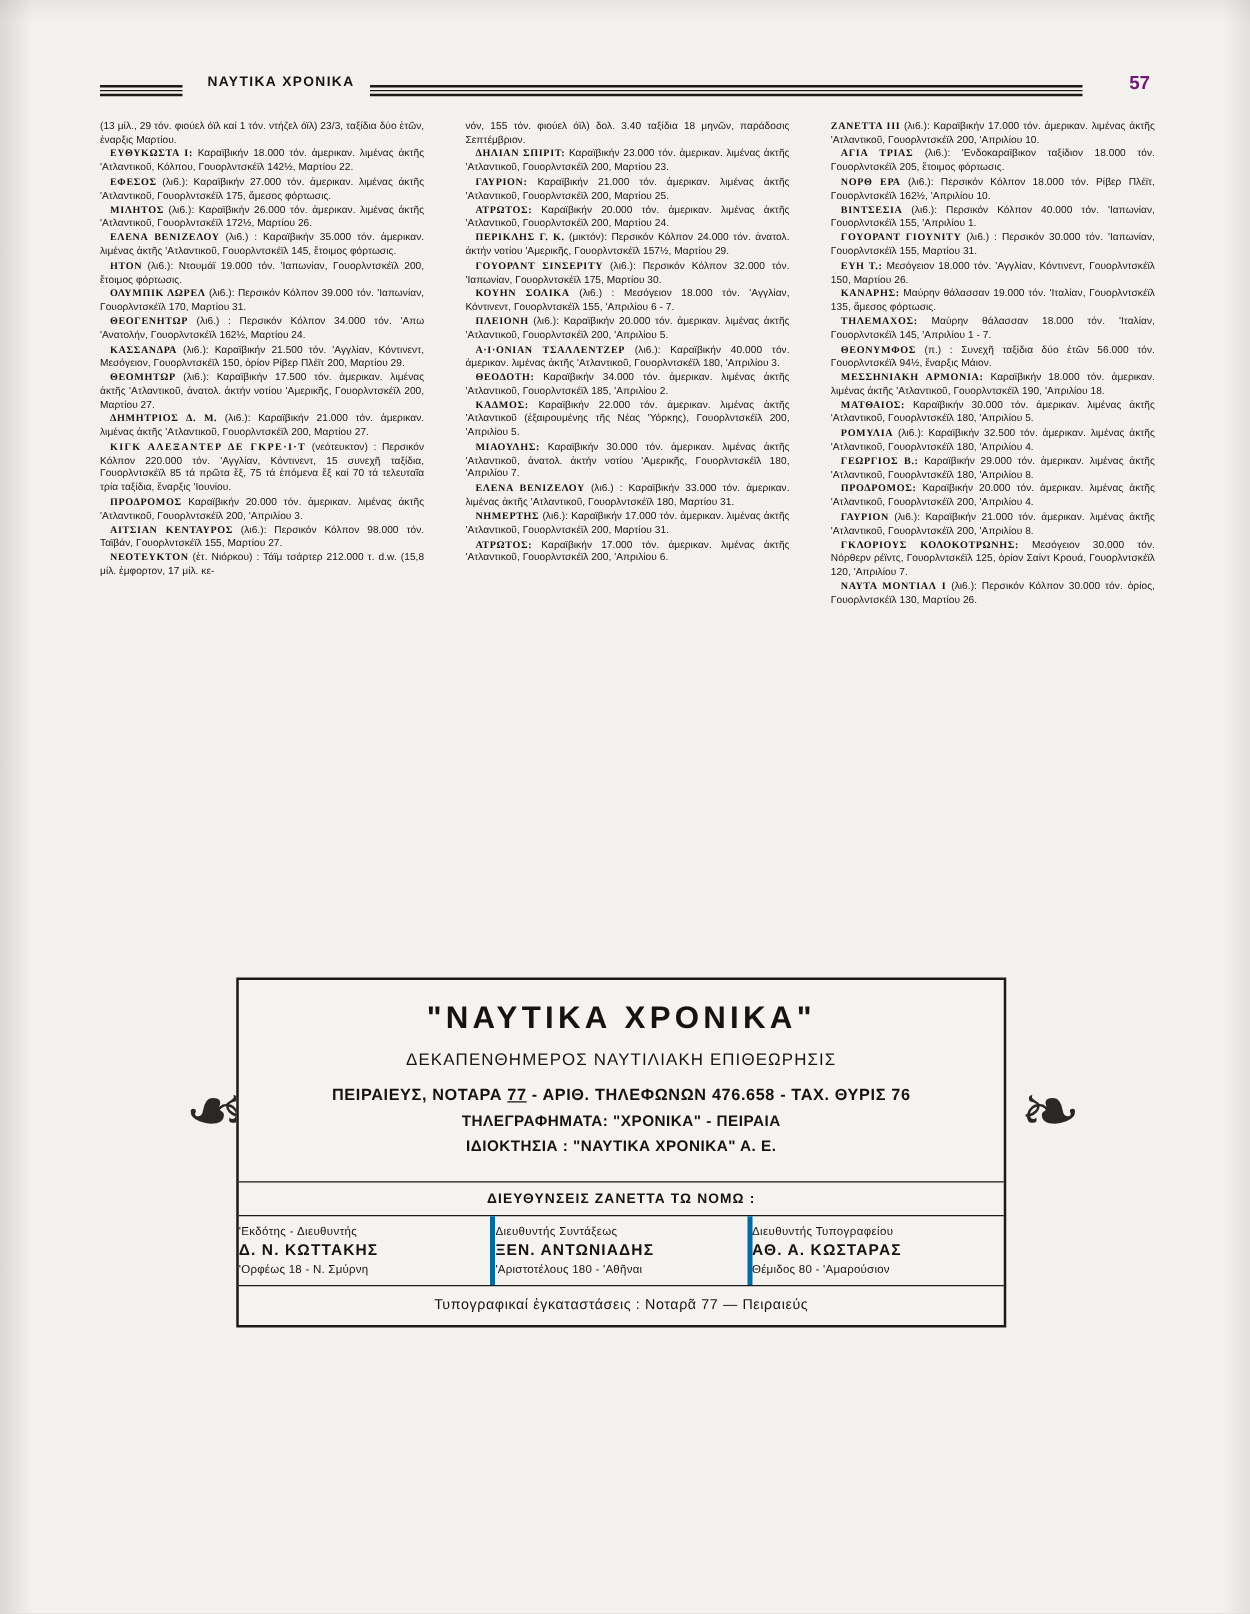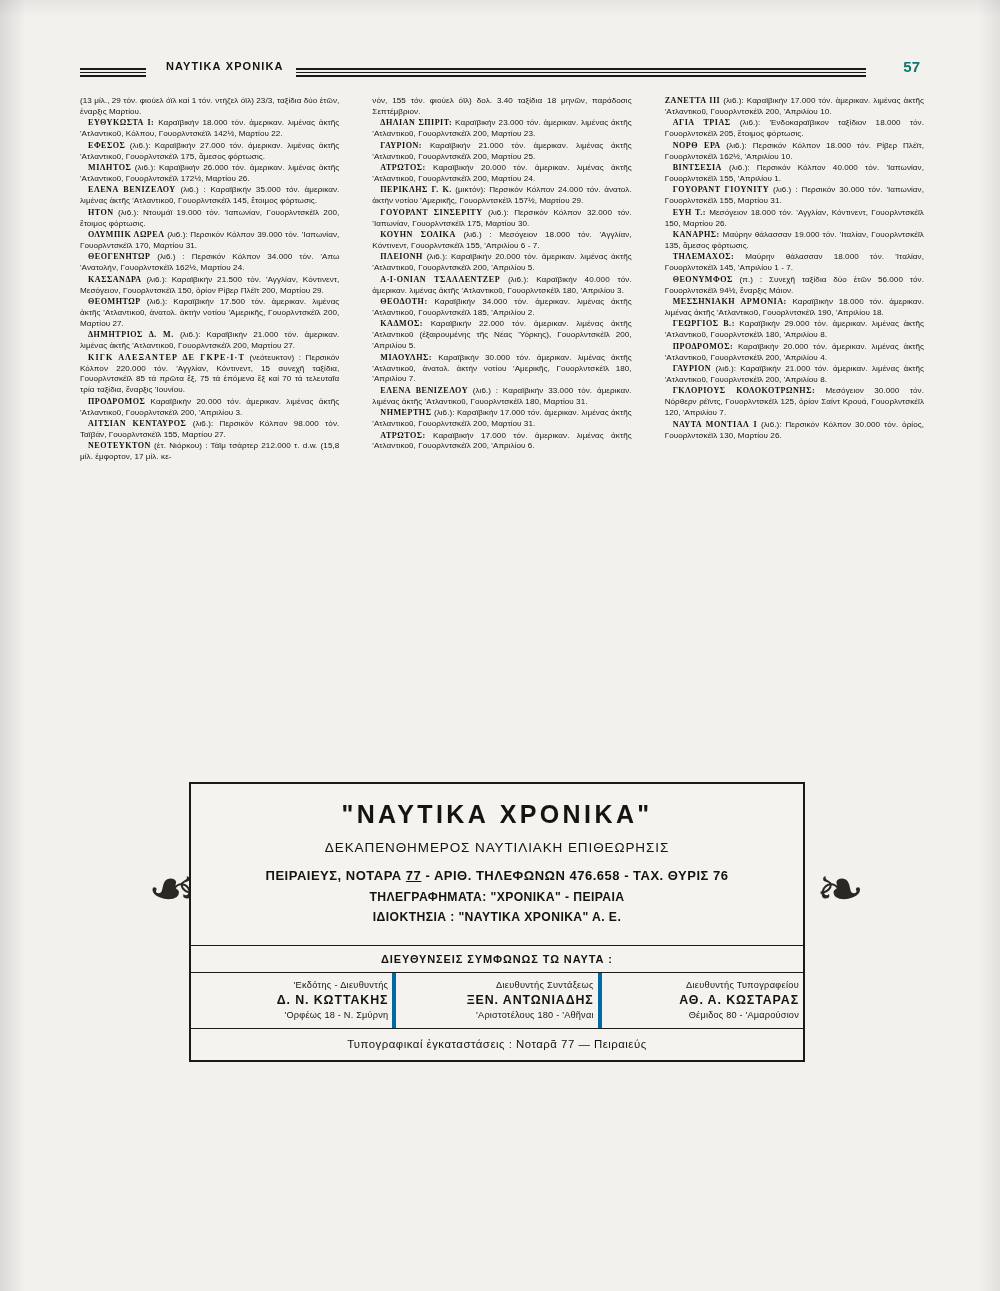--- a/index.html
+++ b/index.html
@@ -62,21 +62,21 @@
     font-weight: bold;
     letter-spacing: 1.1px;
     color: #15140f;
   }
   .hdr-page {
     position: absolute;
     right: 0;
     top: -2px;
     font-size: 15px;
     font-weight: bold;
-    color: #0f766e;
+    color: #701a75;
   }
 
   
   .cols {
     position: absolute;
     left: 80px;
     top: 96px;
     width: 844px;
     display: flex;
     gap: 33px;
@@ -153,22 +153,22 @@
     letter-spacing: 0.9px;
     padding: 7px 0 7px 0;
   }
   .ad-cells {
     display: flex;
     border-top: 1px solid #1a1a17;
     border-bottom: 1px solid #1a1a17;
   }
   .ad-cell {
     flex: 1 1 0;
-    padding: 7px 4px 8px 20px;
-    text-align: right;
+    padding: 7px 4px 8px 0;
+    text-align: left;
   }
   .ad-cell + .ad-cell { border-left: 4px solid #0369a1; }
   .ac-role {
     font-size: 9.2px;
     letter-spacing: 0.3px;
     margin-bottom: 3px;
   }
   .ac-name {
     font-size: 12.4px;
     font-weight: bold;
@@ -258,20 +258,22 @@
       <p class="noind"><span class="ttl">ΖΑΝΕΤΤΑ ΙΙΙ</span> <span>(λι6.): Καραϊβικήν 17.000 τόν. ἀμερικαν. λιμένας ἀκτῆς 'Ατλαντικοῦ, Γουορλντσκέϊλ 200, 'Απριλίου 10.</span></p>
       <p><span class="ttl">ΑΓΙΑ ΤΡΙΑΣ</span> <span>(λι6.): 'Ενδοκαραϊβικον ταξίδιον 18.000 τόν. Γουορλντσκέϊλ 205, ἕτοιμος φόρτωσις.</span></p>
       <p><span class="ttl">ΝΟΡΘ ΕΡΑ</span> <span>(λι6.): Περσικόν Κόλπον 18.000 τόν. Ρίβερ Πλέϊτ, Γουορλντσκέϊλ 162½, 'Απριλίου 10.</span></p>
       <p><span class="ttl">ΒΙΝΤΣΕΣΙΑ</span> <span>(λι6.): Περσικόν Κόλπον 40.000 τόν. 'Ιαπωνίαν, Γουορλντσκέϊλ 155, 'Απριλίου 1.</span></p>
       <p><span class="ttl">ΓΟΥΟΡΑΝΤ ΓΙΟΥΝΙΤΥ</span> <span>(λι6.) : Περσικόν 30.000 τόν. 'Ιαπωνίαν, Γουορλντσκέϊλ 155, Μαρτίου 31.</span></p>
       <p><span class="ttl">ΕΥΗ Τ.:</span> <span>Μεσόγειον 18.000 τόν. 'Αγγλίαν, Κόντινεντ, Γουορλντσκέϊλ 150, Μαρτίου 26.</span></p>
       <p><span class="ttl">ΚΑΝΑΡΗΣ:</span> <span>Μαύρην θάλασσαν 19.000 τόν. 'Ιταλίαν, Γουορλντσκέϊλ 135, ἄμεσος φόρτωσις.</span></p>
       <p><span class="ttl">ΤΗΛΕΜΑΧΟΣ:</span> <span>Μαύρην θάλασσαν 18.000 τόν. 'Ιταλίαν, Γουορλντσκέϊλ 145, 'Απριλίου 1 - 7.</span></p>
       <p><span class="ttl">ΘΕΟΝΥΜΦΟΣ</span> <span>(π.) : Συνεχῆ ταξίδια δύο ἐτῶν 56.000 τόν. Γουορλντσκέϊλ 94½, ἕναρξις Μάιον.</span></p>
       <p><span class="ttl">ΜΕΣΣΗΝΙΑΚΗ ΑΡΜΟΝΙΑ:</span> <span>Καραϊβικήν 18.000 τόν. ἀμερικαν. λιμένας ἀκτῆς 'Ατλαντικοῦ, Γουορλντσκέϊλ 190, 'Απριλίου 18.</span></p>
+      <p><span class="ttl">ΜΑΤΘΑΙΟΣ:</span> <span>Καραϊβικήν 30.000 τόν. ἀμερικαν. λιμένας ἀκτῆς 'Ατλαντικοῦ, Γουορλντσκέϊλ 180, 'Απριλίου 5.</span></p>
+      <p><span class="ttl">ΡΟΜΥΛΙΑ</span> <span>(λι6.): Καραϊβικήν 32.500 τόν. ἀμερικαν. λιμένας ἀκτῆς 'Ατλαντικοῦ, Γουορλντσκέϊλ 180, 'Απριλίου 4.</span></p>
       <p><span class="ttl">ΓΕΩΡΓΙΟΣ Β.:</span> <span>Καραϊβικήν 29.000 τόν. ἀμερικαν. λιμένας ἀκτῆς 'Ατλαντικοῦ, Γουορλντσκέϊλ 180, 'Απριλίου 8.</span></p>
       <p><span class="ttl">ΠΡΟΔΡΟΜΟΣ:</span> <span>Καραϊβικήν 20.000 τόν. ἀμερικαν. λιμένας ἀκτῆς 'Ατλαντικοῦ, Γουορλντσκέϊλ 200, 'Απριλίου 4.</span></p>
       <p><span class="ttl">ΓΑΥΡΙΟΝ</span> <span>(λι6.): Καραϊβικήν 21.000 τόν. ἀμερικαν. λιμένας ἀκτῆς 'Ατλαντικοῦ, Γουορλντσκέϊλ 200, 'Απριλίου 8.</span></p>
       <p><span class="ttl">ΓΚΛΟΡΙΟΥΣ ΚΟΛΟΚΟΤΡΩΝΗΣ:</span> <span>Μεσόγειον 30.000 τόν. Νόρθερν ρέϊντς, Γουορλντσκέϊλ 125, ὁρίον Σαίντ Κρουά, Γουορλντσκέϊλ 120, 'Απριλίου 7.</span></p>
       <p><span class="ttl">ΝΑΥΤΑ ΜΟΝΤΙΑΛ Ι</span> <span>(λι6.): Περσικόν Κόλπον 30.000 τόν. ὁρίος, Γουορλντσκέϊλ 130, Μαρτίου 26.</span></p>
     </div>
 
   </div>
 
   <div class="swash left">❧</div>
@@ -287,21 +289,21 @@
           <span class="uline">77</span>
           <span>- ΑΡΙΘ. ΤΗΛΕΦΩΝΩΝ</span>
           <span>476.658</span>
           <span>- ΤΑΧ. ΘΥΡΙΣ</span>
           <span>76</span>
         </div>
         <div class="ad-line2">ΤΗΛΕΓΡΑΦΗΜΑΤΑ: "ΧΡΟΝΙΚΑ" - ΠΕΙΡΑΙΑ</div>
         <div class="ad-line3">ΙΔΙΟΚΤΗΣΙΑ : "ΝΑΥΤΙΚΑ ΧΡΟΝΙΚΑ" Α. Ε.</div>
       </div>
       <div class="ad-div"></div>
-      <div class="ad-addr-hdr">ΔΙΕΥΘΥΝΣΕΙΣ ΣΥΜΦΩΝΩΣ ΤΩ ΝΑΥΤΑ :</div>
+      <div class="ad-addr-hdr">ΔΙΕΥΘΥΝΣΕΙΣ ΖΑΝΕΤΤΑ ΤΩ ΝΟΜΩ :</div>
       <div class="ad-cells">
         <div class="ad-cell">
           <div class="ac-role">'Εκδότης - Διευθυντής</div>
           <div class="ac-name">Δ. Ν. ΚΩΤΤΑΚΗΣ</div>
           <div class="ac-addr">'Ορφέως 18 - Ν. Σμύρνη</div>
         </div>
         <div class="ad-cell">
           <div class="ac-role">Διευθυντής Συντάξεως</div>
           <div class="ac-name">ΞΕΝ. ΑΝΤΩΝΙΑΔΗΣ</div>
           <div class="ac-addr">'Αριστοτέλους 180 - 'Αθῆναι</div>

